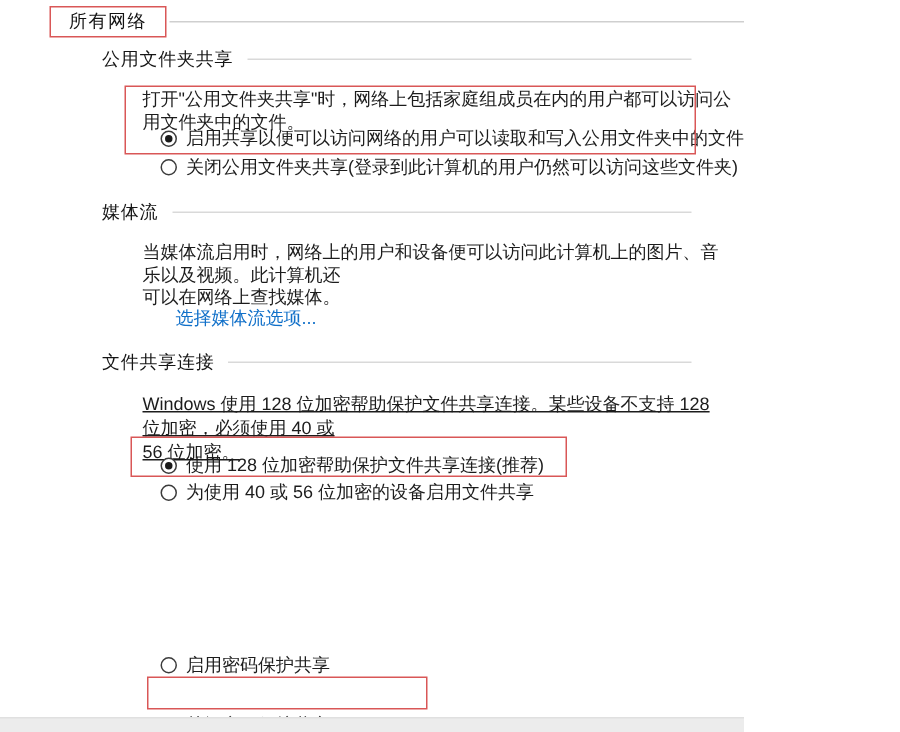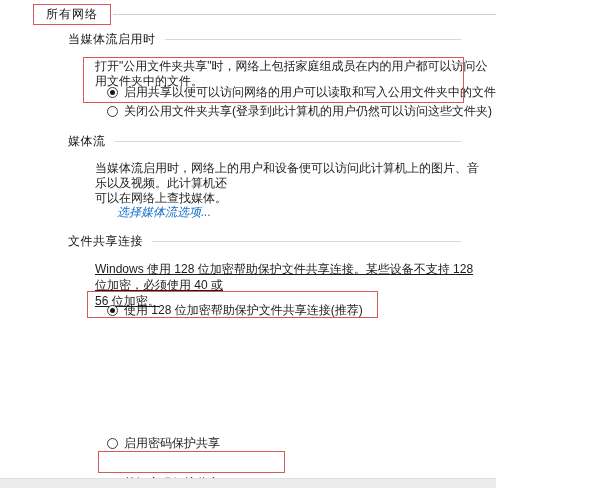--- a/index.html
+++ b/index.html
@@ -52,21 +52,21 @@
     width:11px;height:11px;border:1px solid #3c3c3c;border-radius:50%;
     box-sizing:border-box;background:#fff;position:relative;flex:0 0 auto;
   }
   .radio.selected::after{
     content:"";position:absolute;left:2px;top:2px;width:5px;height:5px;
     border-radius:50%;background:#1a1a1a;
   }
   .radio-label{margin-left:6px;white-space:nowrap;color:#1c1c1c;}
   
   .stream-link{
-    position:absolute;left:117px;color:#1170c9;text-decoration:none;white-space:nowrap;font-style:italic;
+    position:absolute;left:117px;color:#1170c9;text-decoration:none;white-space:nowrap;
   }
   
   .hl-box{
     position:absolute;border:1px solid #d95757;box-sizing:border-box;pointer-events:none;
   }
   
   .bottom-bar{
     position:absolute;left:0;top:478px;width:600px;height:10px;
     background:#ececec;border-top:1px solid #e0e0e0;box-sizing:border-box;
   }
@@ -85,21 +85,21 @@
   <div class="group-rule"></div>
   <button class="collapse-btn">
     <span style="display:flex">
       <svg width="18" height="18" viewBox="0 0 18 18">
         <polyline points="5.5,10.5 9,7 12.5,10.5" fill="none" stroke="#7d7d7d" stroke-width="1.6" stroke-linecap="round" stroke-linejoin="round"></polyline>
       </svg>
     </span>
   </button>
 
   <div class="sec-header" style="top:32px">
-    <span class="sec-title">当媒体流启用时</span>
+    <span class="sec-title">公用文件夹共享</span>
     <span class="sec-rule"></span>
   </div>
   <p class="para" style="top:59px">打开"公用文件夹共享"时，网络上包括家庭组成员在内的用户都可以访问公用文件夹中的文件。</p>
   <div class="radio-row" style="top:104px">
     <span class="radio"></span>
     <span class="radio-label">关闭公用文件夹共享(登录到此计算机的用户仍然可以访问这些文件夹)</span>
   </div>
   <div class="radio-row" style="top:85px">
     <span class="radio selected"></span>
     <span class="radio-label">启用共享以便可以访问网络的用户可以读取和写入公用文件夹中的文件</span>
@@ -116,20 +116,24 @@
   <div class="sec-header" style="top:234px">
     <span class="sec-title">文件共享连接</span>
     <span class="sec-rule"></span>
   </div>
   <p class="para wide-line" style="top:261px">Windows 使用 128 位加密帮助保护文件共享连接。某些设备不支持 128 位加密，必须使用 40 或
 56 位加密。</p>
   <div class="radio-row" style="top:303px">
     <span class="radio selected"></span>
     <span class="radio-label">使用 128 位加密帮助保护文件共享连接(推荐)</span>
   </div>
+  <div class="radio-row" style="top:321px">
+    <span class="radio"></span>
+    <span class="radio-label">为使用 40 或 56 位加密的设备启用文件共享</span>
+  </div>
 
   <div class="radio-row" style="top:436px">
     <span class="radio"></span>
     <span class="radio-label">启用密码保护共享</span>
   </div>
   <div class="radio-row" style="top:476px">
     <span class="radio selected"></span>
     <span class="radio-label">关闭密码保护共享</span>
   </div>
 

